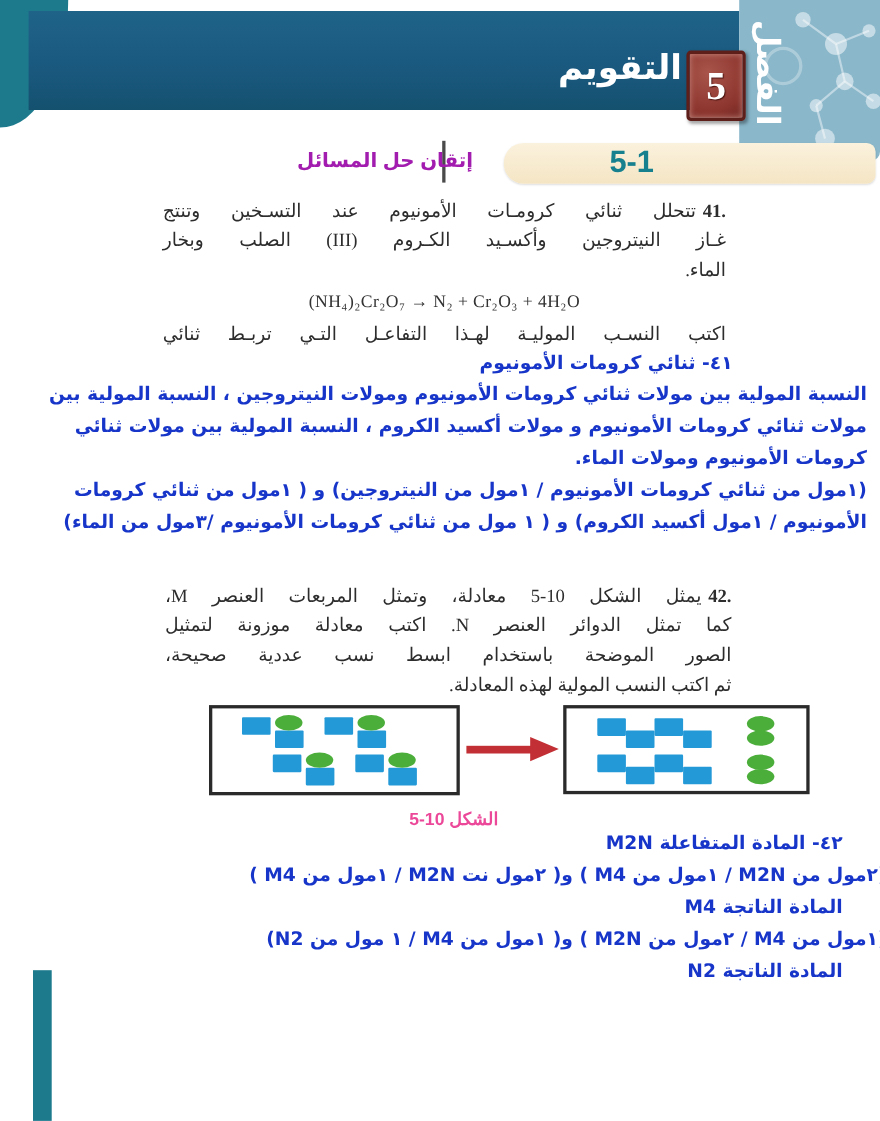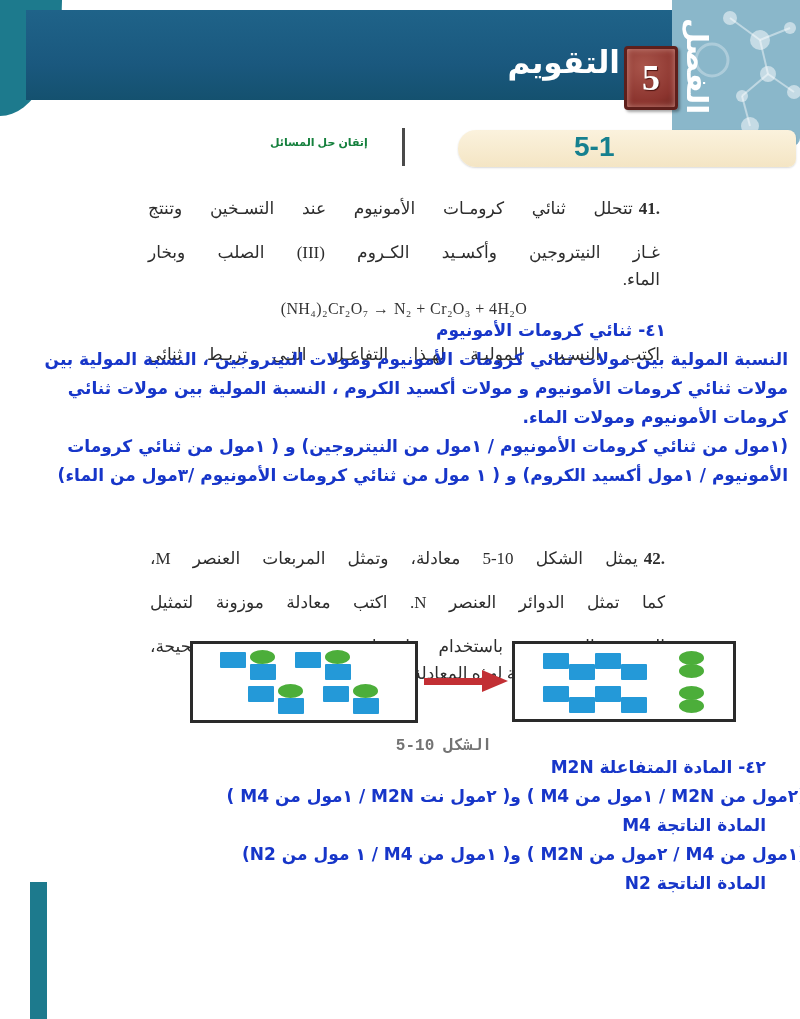--- a/index.html
+++ b/index.html
@@ -23,31 +23,31 @@
         border:3px solid #5e1f1b;border-radius:4px;box-shadow:inset 0 0 6px #c98a7f,2px 2px 3px rgba(0,0,0,.35);
         display:flex;align-items:center;justify-content:center;}
   .chapter-badge span{color:#fff;font-size:36px;font-weight:bold;
         font-family:"Liberation Serif","DejaVu Serif",serif;text-shadow:1px 1px 1px #4a120f;}
 
   
   .section-tab{position:absolute;left:458px;top:130px;width:338px;height:37px;
         background:linear-gradient(180deg,#fbf2dd,#f4e5c4);border-radius:18px 8px 8px 18px;
         box-shadow:0 1px 2px rgba(0,0,0,.15);}
   .section-number{position:absolute;left:96px;top:1px;color:#16808f;font-size:28px;
-        font-weight:bold;direction:ltr;margin-left:20px;}
-  .mastery-label{position:absolute;left:270px;top:136px;color:#15803d;font-size:11px;
+        font-weight:bold;direction:ltr;}
+  .mastery-label{position:absolute;left:270px;top:136px;color:#a21caf;font-size:18px;
         font-weight:bold;direction:rtl;}
   .divider-bar{position:absolute;left:402px;top:128px;width:3px;height:38px;background:#4a4a4a;}
 
   
   .problem{position:absolute;direction:rtl;color:#2d2d2d;
         font-family:"Liberation Serif","DejaVu Serif",serif;font-size:17px;line-height:27px;}
   .p41{left:148px;top:178px;width:512px;}
   .p42{left:150px;top:528px;width:515px;}
-  .pline{text-align:justify;text-align-last:justify;margin-top:17px;}
+  .pline{text-align:justify;text-align-last:justify;}
   .pline-end{text-align:center;text-align-last:right;}
   .pnum{direction:ltr;unicode-bidi:embed;font-weight:bold;padding-left:6px;}
   .equation{direction:ltr;text-align:center;font-size:16px;letter-spacing:.4px;color:#333;
         padding:2px 0 2px 0;}
 
   
   .answer{position:absolute;direction:rtl;text-align:right;color:#1736c9;font-weight:bold;
         font-size:17px;line-height:29px;font-family:"DejaVu Sans","Liberation Sans",sans-serif;}
   .a41{left:8px;top:316px;width:780px;}
   .a42{left:0px;top:753px;width:762px;padding-left:44px;}
@@ -69,23 +69,23 @@
   .chain .c2{left:26px;top:11px;}
   .chain .c3{left:52px;top:0;}
   .chain .c4{left:78px;top:11px;}
   .n2stack{position:absolute;width:26px;height:28px;}
   .n2stack .o1{left:0;top:0;}
   .n2stack .o2{left:0;top:13px;}
   .arrow{position:absolute;left:424px;top:668px;width:84px;height:26px;}
   .arrow .shaft{position:absolute;left:0;top:10px;width:60px;height:7px;background:#c22f34;}
   .arrow .head{position:absolute;left:58px;top:2px;width:0;height:0;
         border-left:26px solid #c22f34;border-top:11px solid transparent;border-bottom:11px solid transparent;}
-  .fig-caption{position:absolute;left:372px;top:735px;width:120px;text-align:right;
-        direction:rtl;font-weight:bold;font-size:16px;color:#737373;
-        font-family:Liberation Mono, monospace;}
+  .fig-caption{position:absolute;left:372px;top:735px;width:120px;text-align:left;
+        direction:rtl;font-weight:bold;font-size:16px;color:#ec4899;
+        font-family:Liberation Sans, sans-serif;}
 
   
   .side-bar{position:absolute;left:30px;top:882px;width:17px;height:137px;background:#1d7a8d;}
 </style>
 </head>
 <body>
 
 <div class="page">
 
   <div class="corner-swoosh"></div>

